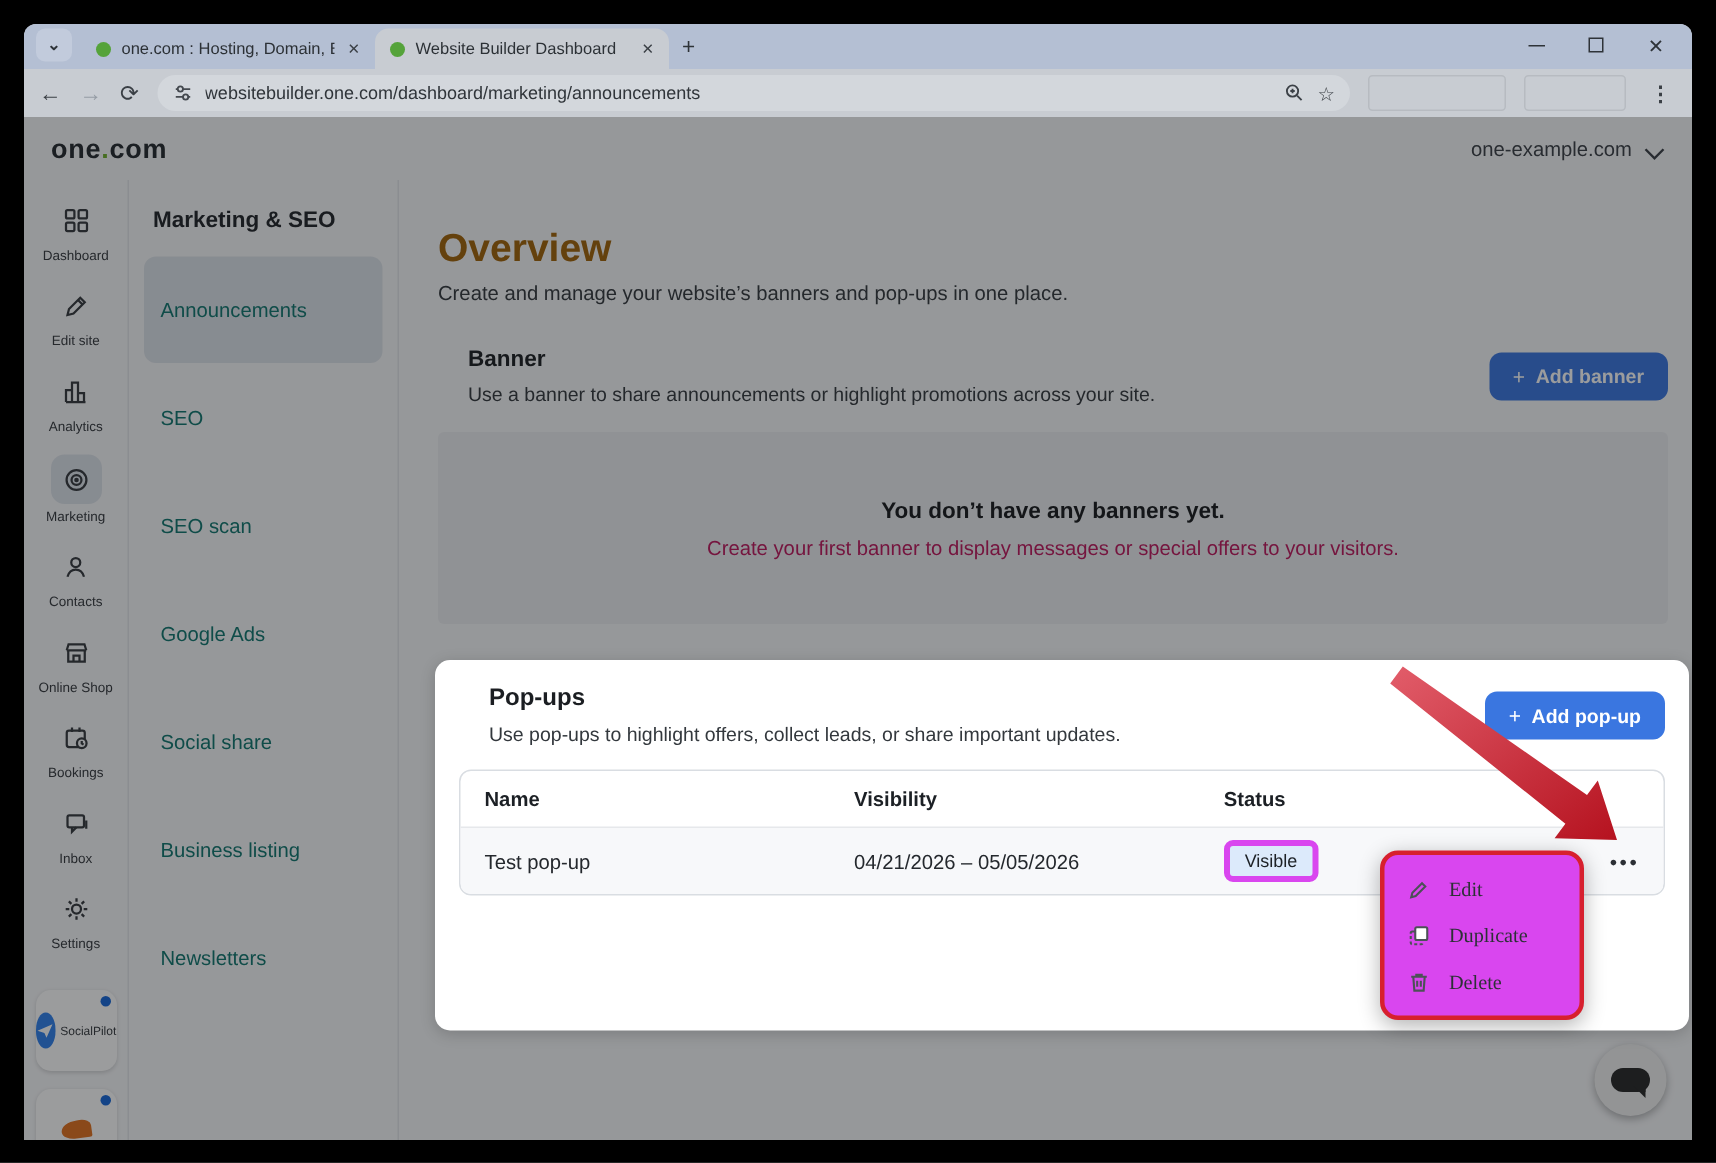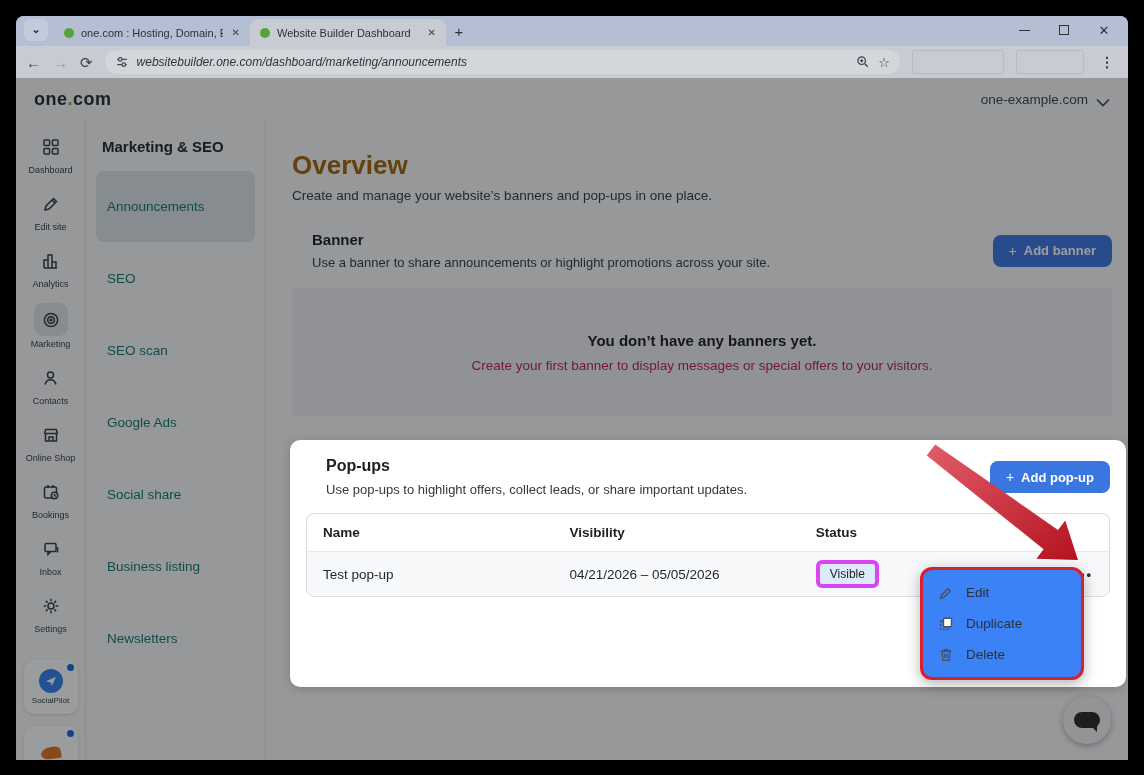--- a/index.html
+++ b/index.html
@@ -25,21 +25,21 @@
   .glyph-min { width:11px; border-top:1.6px solid #2e3338; display:block; }
   .glyph-max { width:10px; height:10px; border:1.6px solid #2e3338; display:block; }
   .glyph-close { font-size:13px; color:#2e3338; line-height:1; }
 
   
   .toolbar { height:32px; background:#c8ccd2; display:flex; align-items:center; padding:0 10px; gap:12px; }
   .nav-ic { font-size:15px; color:#3a3f45; cursor:pointer; line-height:1; }
   .nav-ic.disabled { color:#959ca5; }
   .addressbar { flex:1; height:24px; background:#d3d7dc; border-radius:13px; display:flex; align-items:center;
                 padding:0 10px; gap:8px; cursor:text; }
-  .url-text { font-size:12px; color:#30353a; flex:1; white-space:nowrap; overflow:hidden;font-style:italic; }
+  .url-text { font-size:12px; color:#30353a; flex:1; white-space:nowrap; overflow:hidden; }
   .addr-ic { display:flex; align-items:center; color:#44494f; }
   .star { font-size:13px; color:#3c4147; }
   .ext-box { height:24px; border:1px solid #b7bbc1; border-radius:3px; }
   .ext-box.b1 { width:92px; } .ext-box.b2 { width:68px; }
   .kebab { font-size:14px; color:#3a3f45; padding:0 4px; cursor:pointer; font-weight:700; }
 
   
   .viewport { position:absolute; top:62px; left:0; right:0; bottom:0; background:#f7f8fa; overflow:hidden; }
 
   .site-header { height:42px; display:flex; align-items:center; padding:0 18px; }
@@ -49,21 +49,21 @@
 
   .site-body { position:absolute; top:42px; left:0; right:0; bottom:0; display:flex; }
 
   
   .rail { width:70px; flex:none; border-right:1px solid #e4e6ea; padding-top:12px; display:flex; flex-direction:column; align-items:center; }
   .rail-item { width:100%; height:46px; margin-bottom:14px; display:flex; flex-direction:column; align-items:center; justify-content:flex-start; gap:3px; cursor:pointer; }
   .rail-ic { width:34px; height:30px; display:flex; align-items:center; justify-content:center; border-radius:9px; }
   .rail-item.active .rail-ic { background:#dde3eb; height:34px; }
   .rail-label { font-size:9px; color:#34383d; white-space:nowrap; }
   .app-card { width:54px; height:54px; background:#fff; border-radius:10px; box-shadow:0 1px 3px rgba(0,0,0,.15);
-              margin-top:12px; position:relative; display:flex; flex-direction:column; align-items:center; justify-content:center; gap:3px; cursor:pointer; flex:none; }
+              margin-top:12px; position:relative; display:flex; flex-direction:row; align-items:center; justify-content:center; gap:3px; cursor:pointer; flex:none; }
   .app-dot { position:absolute; top:4px; right:4px; width:7px; height:7px; border-radius:50%; background:#1667d9; }
   .app-label { font-size:8px; color:#34383d; }
   .plane-circle { width:24px; height:24px; border-radius:50%; background:#2f80ed; display:flex; align-items:center; justify-content:center; }
   .fox { width:20px; height:12px; background:#e2701e; border-radius:60% 40% 10% 50%; transform:rotate(-8deg); }
 
   
   .submenu { width:180px; flex:none; border-right:1px solid #e4e6ea; padding:18px 10px 0 10px; }
   .submenu-title { font-size:15px; font-weight:700; color:#202428; padding:0 6px; margin-bottom:16px; }
   .submenu-item { font-size:13.5px; color:#0f766e; padding:28px 11px; border-radius:8px; margin-bottom:1px; cursor:pointer; }
   .submenu-item.active { background:#dde3ea; }
@@ -92,22 +92,22 @@
   .tdata { height:44px; background:#f7f8fa; font-size:13.5px; color:#24282d; }
   .badge { display:inline-block; justify-self:start; padding:3px 10px; background:#dceafb; border:4px solid #d946ef;
            border-radius:6px; font-size:12px; color:#1d2126; }
   .row-actions { text-align:right; font-size:13px; font-weight:700; letter-spacing:2px; color:#2b2f34; cursor:pointer; }
 
   
   .dim-overlay { position:absolute; inset:0; background:rgba(16,18,21,0.42); z-index:5; }
 
   
   .anno-arrow { position:absolute; left:895px; top:360px; width:190px; height:140px; z-index:20; pointer-events:none; }
-  .context-menu { position:absolute; left:904px; top:489px; width:164px; z-index:20; background:#3b82f6;
-                  border:3px solid #d7202e; border-radius:12px; box-shadow:0 4px 14px rgba(0,0,0,.3); padding:7px 0; }
+  .context-menu { position:absolute; left:904px; top:489px; width:136px; z-index:20; background:#d946ef;
+                  border:3px solid #d7202e; border-radius:12px; box-shadow:0 4px 14px rgba(0,0,0,.3); padding:7px 0;font-family:Liberation Serif, serif; }
   .menu-item { height:31px; display:flex; align-items:center; gap:12px; padding:0 15px; font-size:13.5px; color:#2c3136; cursor:pointer; }
 
   
   .chat-btn { position:absolute; right:17px; bottom:16px; width:48px; height:48px; border-radius:50%;
               background:#f2f2f2; box-shadow:0 2px 6px rgba(0,0,0,.3); display:flex; align-items:center; justify-content:center; cursor:pointer; }
   .chat-bubble { width:26px; height:16px; background:#262626; border-radius:8px; position:relative; }
   .chat-bubble::after { content:""; position:absolute; right:3px; bottom:-4px; border:4px solid transparent; border-top-color:#262626; border-right-color:#262626; }
 
   svg { display:block; }
 </style>

